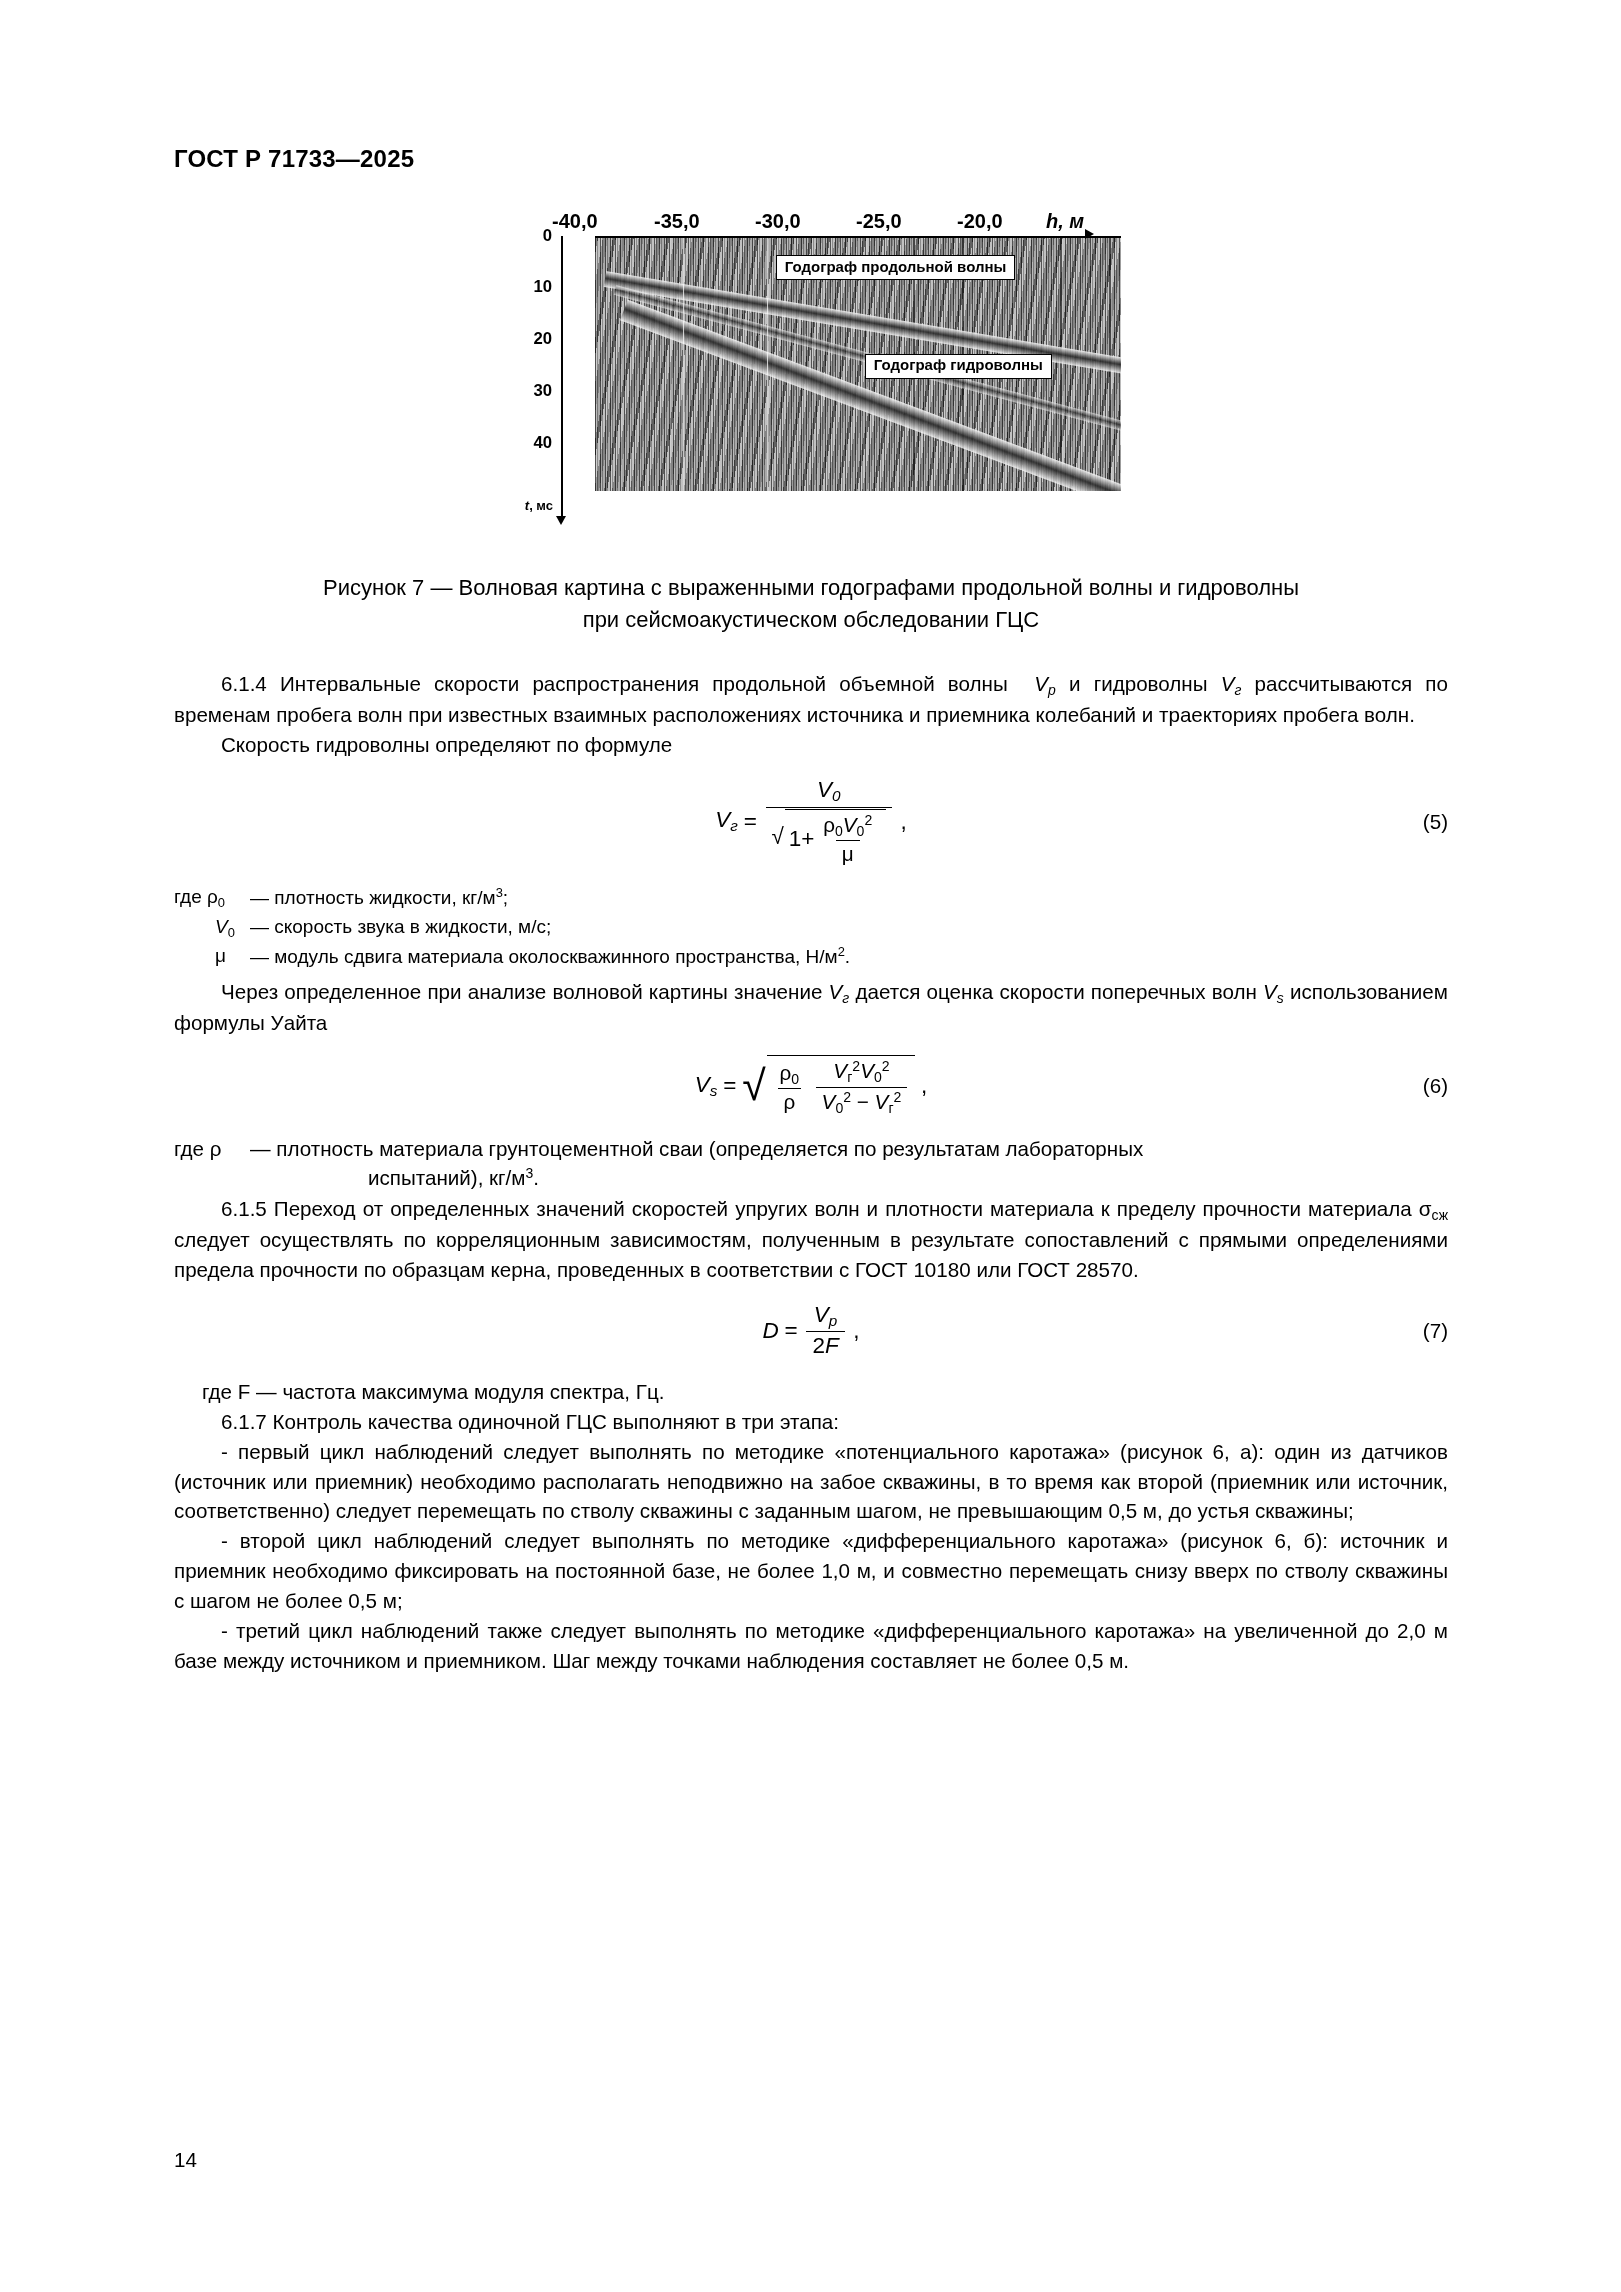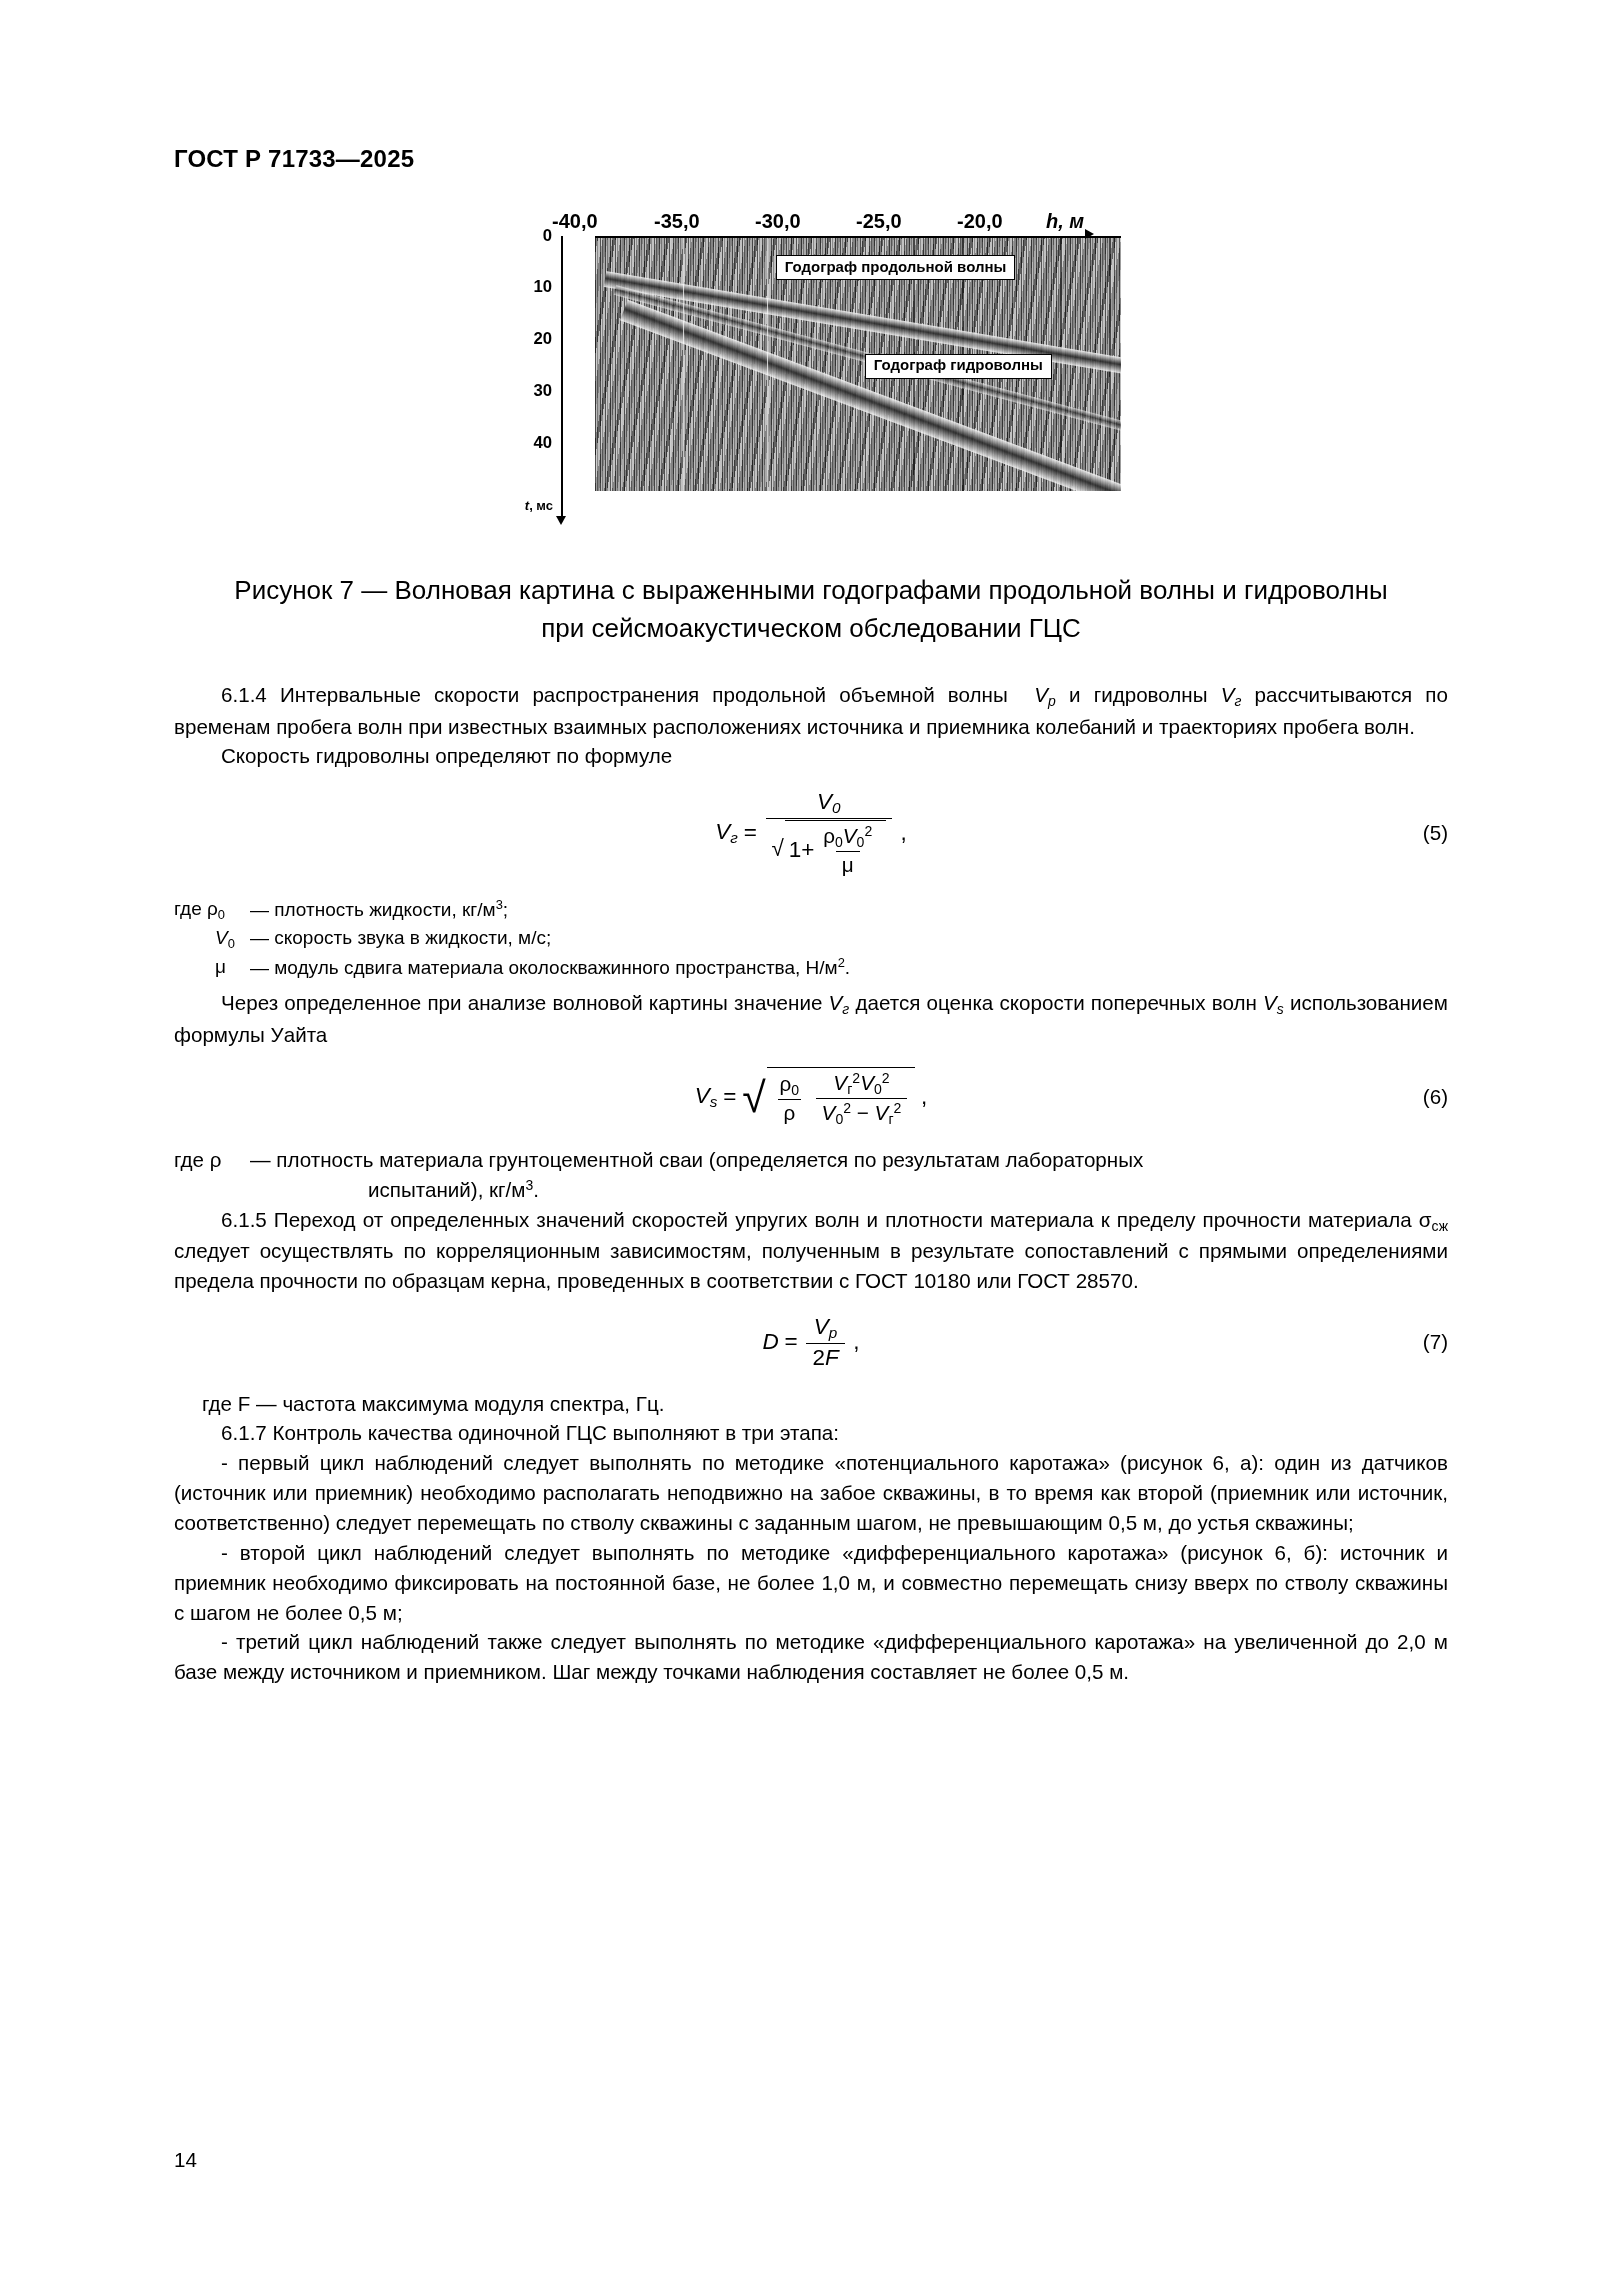--- a/index.html
+++ b/index.html
@@ -172,21 +172,21 @@
     left: 7.8px;
     top: 288px;
     font-size: 13px;
     font-weight: bold;
   }
   .t-label i { font-style: italic; }
 
   .fig-caption {
     margin-top: 39px;
     text-align: center;
-    font-size: 26px;
+    font-size: 22px;
     line-height: 1.45;
   }
 
   
   p.body {
     font-size: 20.6px;
     line-height: 1.45;
     text-align: justify;
     margin: 0;
   }

